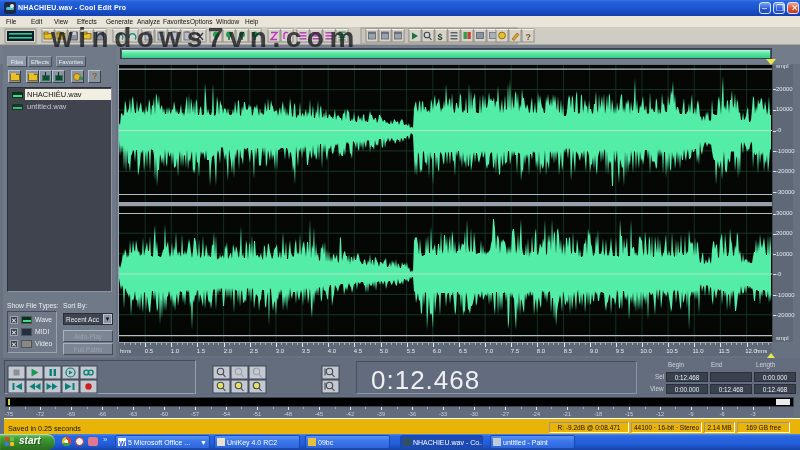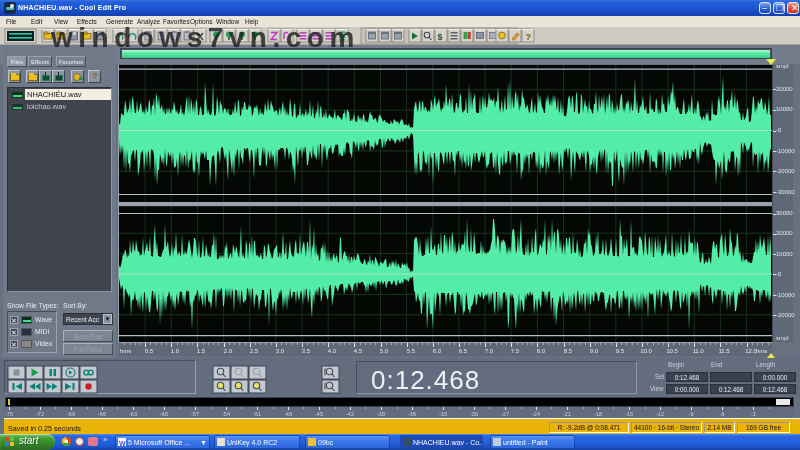--- a/index.html
+++ b/index.html
@@ -64,21 +64,21 @@
 #mscale{position:absolute;left:5px;top:407px;width:789px;height:10px;background:#626c7e}
 .mlab{position:absolute;top:3.5px;width:20px;text-align:center;color:#ccd4dc;font-size:5.5px}
 .mtick{position:absolute;top:0;width:1px;height:3px;background:#e2e6ea}
 .mtickm{position:absolute;top:0;width:1px;height:2px;background:#a8b0bc}
 
 #status{position:absolute;left:4px;top:418px;width:800px;height:16px;background:#eab308;color:#111;font-size:7.2px;border-top:1px solid #fff}
 .sseg{position:absolute;top:3px;height:11px;border:1px solid;border-color:#9a968e #fff #fff #9a968e;line-height:10px;text-align:center;font-size:6.5px}
 
 #task{position:absolute;left:0;top:434px;width:800px;height:16px;background:linear-gradient(180deg,#4a8cf4 0%,#2a66e0 14%,#2360dc 55%,#1c4fc0 85%,#16439f 100%)}
 #start{position:absolute;left:0;top:0;width:55px;height:16px;border-radius:0 8px 8px 0;background:linear-gradient(180deg,#7ec46a 0%,#41a036 25%,#338028 70%,#2a6c20 100%);box-shadow:inset 0 1px 1px rgba(255,255,255,.5)}
-#start .st{position:absolute;left:19px;top:1px;color:#fff;font-size:10px;font-weight:normal;font-style:italic;text-shadow:1px 1px 1px rgba(0,0,0,.4)}
+#start .st{position:absolute;left:19px;top:1px;color:#fff;font-size:10px;font-weight:bold;font-style:italic;text-shadow:1px 1px 1px rgba(0,0,0,.4)}
 .flag{position:absolute;left:5px;top:3px;width:10px;height:10px}
 .flag i{position:absolute;width:4px;height:4px}
 .tkb{position:absolute;top:1px;height:14px;border-radius:2px;background:linear-gradient(180deg,#5a92f2 0%,#3c78ea 40%,#2f66dd 100%);border:1px solid #1c48ae;color:#fff;font-size:7px;line-height:13px;white-space:nowrap;overflow:hidden}
 .tkb .ti{display:inline-block;width:8px;height:8px;margin:0 2px 0 2px;vertical-align:-1px}
 #tray{position:absolute;right:0;top:0;width:112px;height:16px;background:linear-gradient(180deg,#35b2ee 0%,#1598e8 30%,#0f86dc 80%,#0b76c8 100%);border-left:1px solid #8ad0f8}
 #clock{position:absolute;right:4px;top:3px;color:#fff;font-size:7.5px}
 
 #wm{position:absolute;left:51px;top:22px;color:rgba(28,28,32,.80);font-size:28px;font-weight:bold;letter-spacing:5.5px;z-index:50}
 </style></head>
 <body>
@@ -513,21 +513,21 @@
  <div id="flist">
    <div class="fitem" style="top:1px;color:#111">
           <span class="fico">
             <i></i>
           </span>
           <span style="position:absolute;left:16px;top:0;width:86px;height:11px;background:#f2efe2"></span>
           <span style="position:absolute;left:18px">NHACHIÊU.wav</span>
         </div>
    <div class="fitem" style="top:13px;color:#c2c8d0"><span class="fico" style="opacity:.75">
             <i></i>
-          </span><span style="margin-left:18px">loichao.wav</span></div>
+          </span><span style="margin-left:18px">untitled.wav</span></div>
  </div>
  <div id="sft" style="top:256px">Show File Types:</div>
  <div id="sft" style="left:60px;top:256px">Sort By:</div>
  <div style="position:absolute;left:4px;top:265px;width:50px;height:42px;border:1px solid #454d5a;border-right-color:#98a2b0;border-bottom-color:#98a2b0">
    <div class="cbx" style="left:2px;top:4px">✕</div>
         <div class="mico" style="left:13px;top:4px;background:#0a3020">
           <i style="position:absolute;left:1px;top:3px;width:8px;height:2px;background:#3ae08a"></i>
         </div>
         <span style="position:absolute;left:27px;top:4px;color:#e8ecf2;font-size:6.8px">Wave</span>
    <div class="cbx" style="left:2px;top:16px">✕</div>

